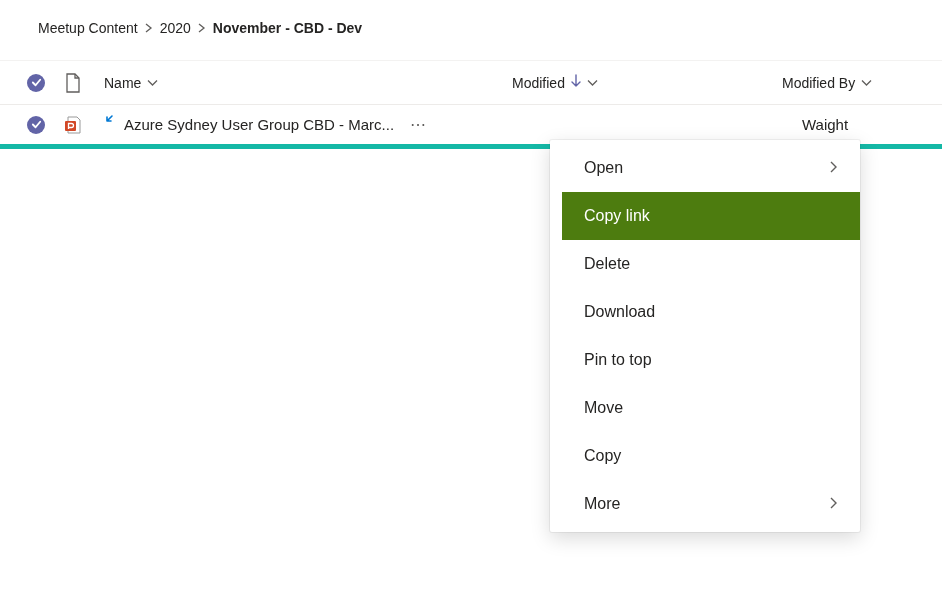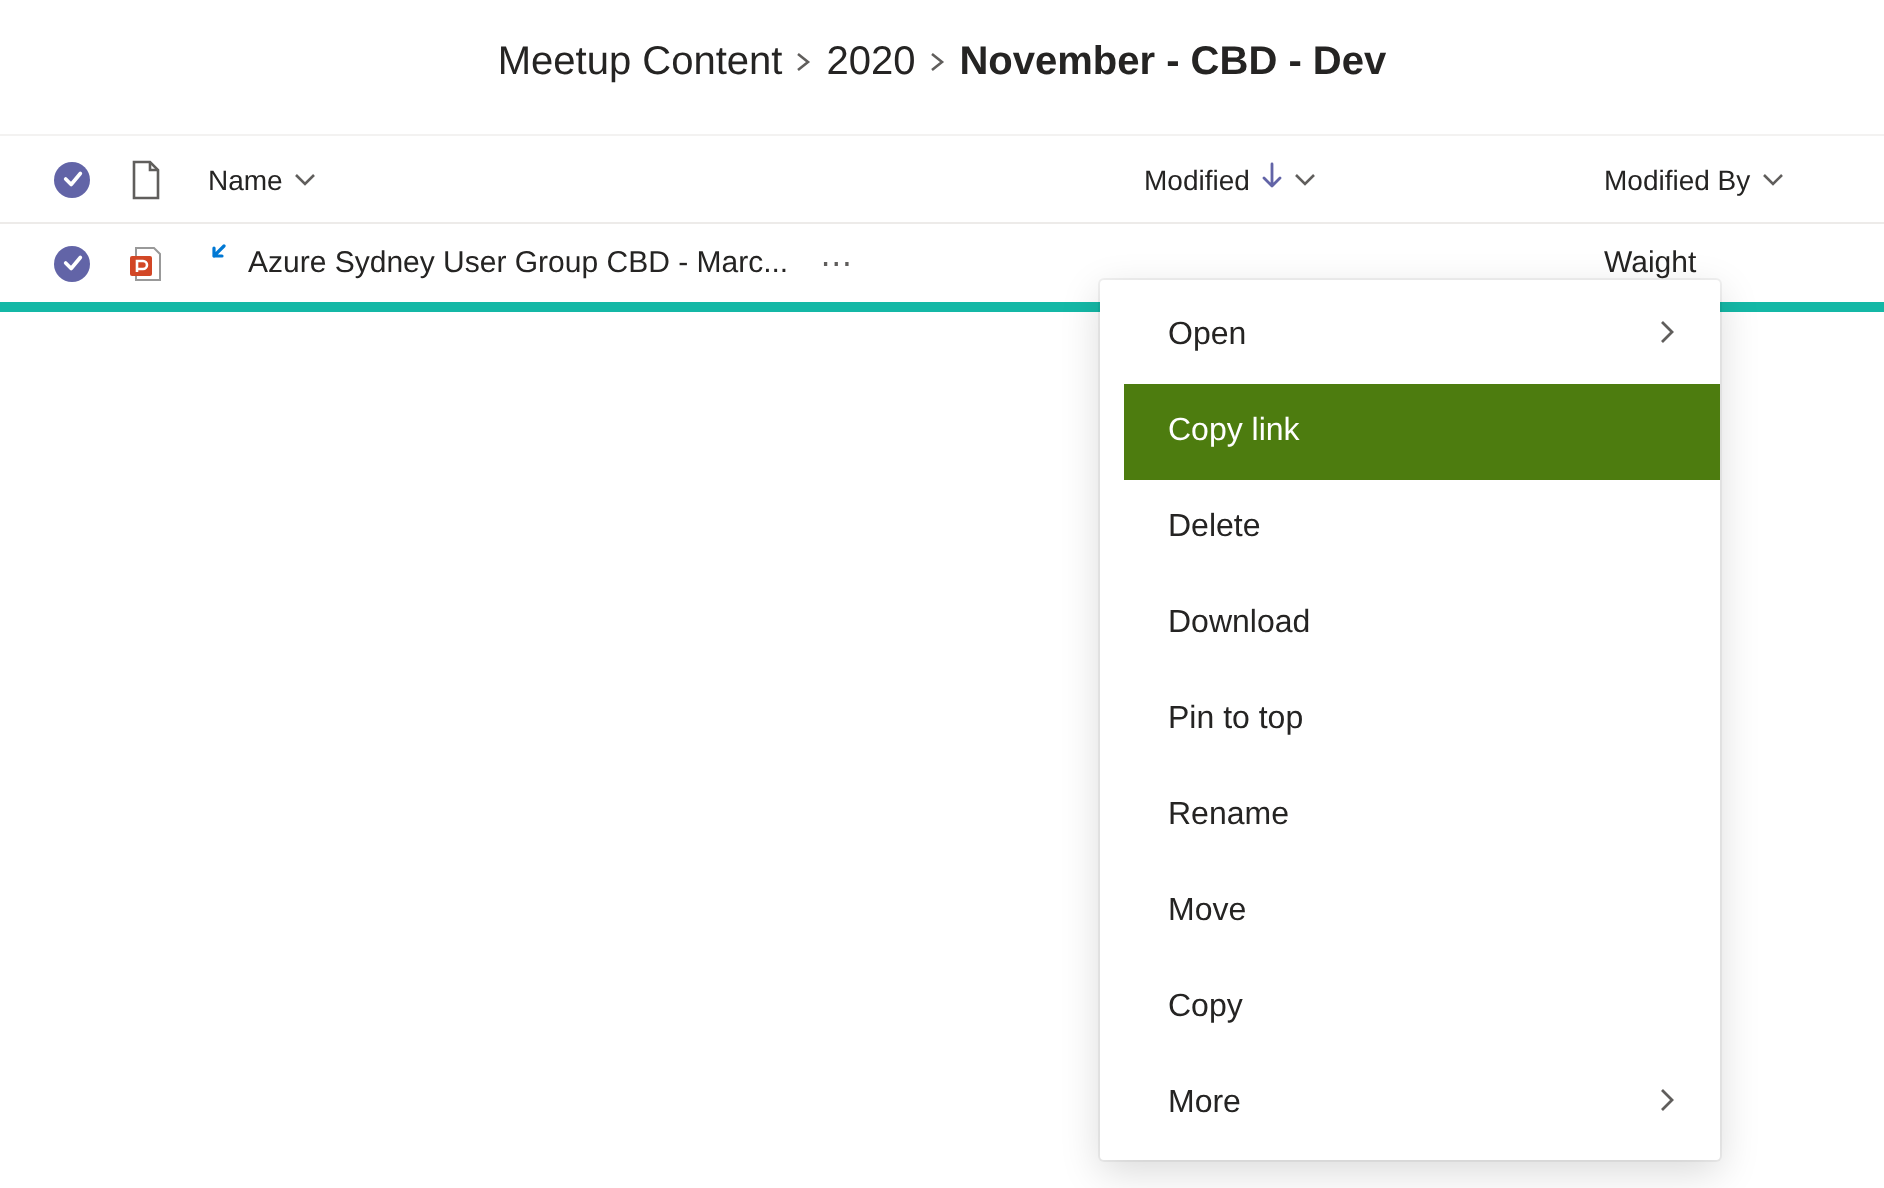--- a/index.html
+++ b/index.html
@@ -10,49 +10,48 @@
       background: #fff;
       width: 942px;
       height: 594px;
       overflow: hidden;
     }
     .breadcrumb {
       display: flex;
       align-items: center;
       padding: 20px 38px 24px 38px;
       gap: 6px;
-      font-size: 20px;
+      font-size: 14px;
       border-bottom: 1px solid #f3f2f1;
-      justify-content: center;
     }
     .breadcrumb .crumb {
       color: #252423;
       cursor: pointer;
     }
     .breadcrumb .crumb.current {
       font-weight: 600;
     }
     .breadcrumb .chev {
       color: #605e5c;
       font-size: 13px;
     }
     .header-row {
       display: flex;
       align-items: center;
       height: 44px;
       border-bottom: 1px solid #edebe9;
-      padding: 0 0 0 18px;
+      padding: 0 20px 0 18px;
       font-size: 14px;
       color: #252423;
     }
     .col-select { width: 36px; display:flex; justify-content:center; }
     .col-icon   { width: 38px; display:flex; justify-content:center; }
     .col-name   { flex: 1 1 auto; padding-left: 12px; display:flex; align-items:center; gap:6px; }
     .col-modified { width: 230px; display:flex; align-items:center; gap:6px; }
-    .col-modby    { width: 140px; display:flex; align-items:center; gap:6px; }
+    .col-modby    { width: 140px; display:flex; align-items:center; gap:6px;margin-left:40px; }
     .hdr-label { cursor: pointer; display:flex; align-items:center; gap:6px; }
     .data-row {
       display: flex;
       align-items: center;
       height: 44px;
       padding: 0 0 0 18px;
       font-size: 15px;
       border-bottom: 5px solid #14b8a6;
     }
     .data-row .file-name {
@@ -231,23 +230,20 @@
     <div class="item">
       <span>Delete</span>
     </div>
     <div class="item">
       <span>Download</span>
     </div>
     <div class="item">
       <span>Pin to top</span>
     </div>
     <div class="item">
-      <span>Rename</span>
-    </div>
-    <div class="item">
       <span>Move</span>
     </div>
     <div class="item">
       <span>Copy</span>
     </div>
     <div class="item">
       <span>More</span>
       <span class="right-chev"><svg width="9" height="14" viewBox="0 0 9 14">
           <path d="M2 2 L7 7 L2 12" stroke="currentColor" stroke-width="1.4" fill="none"></path>
         </svg></span>

